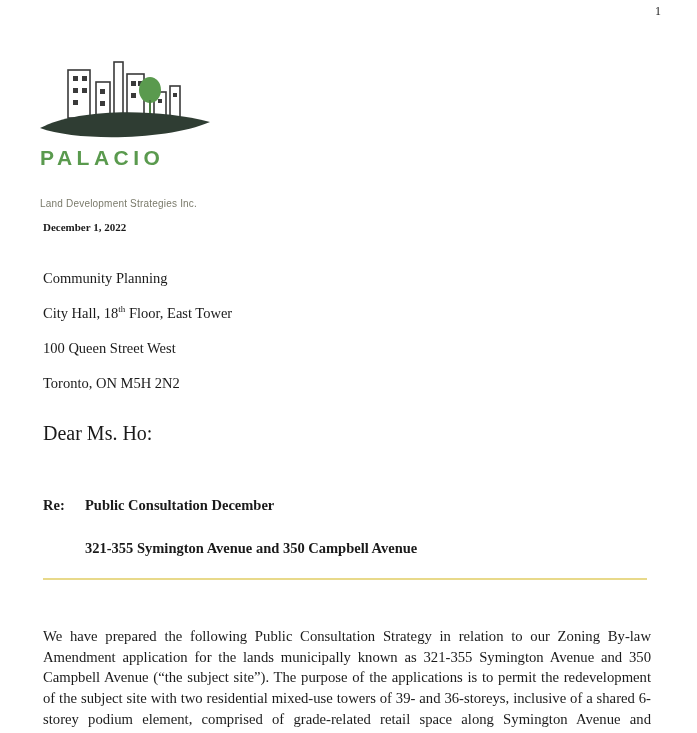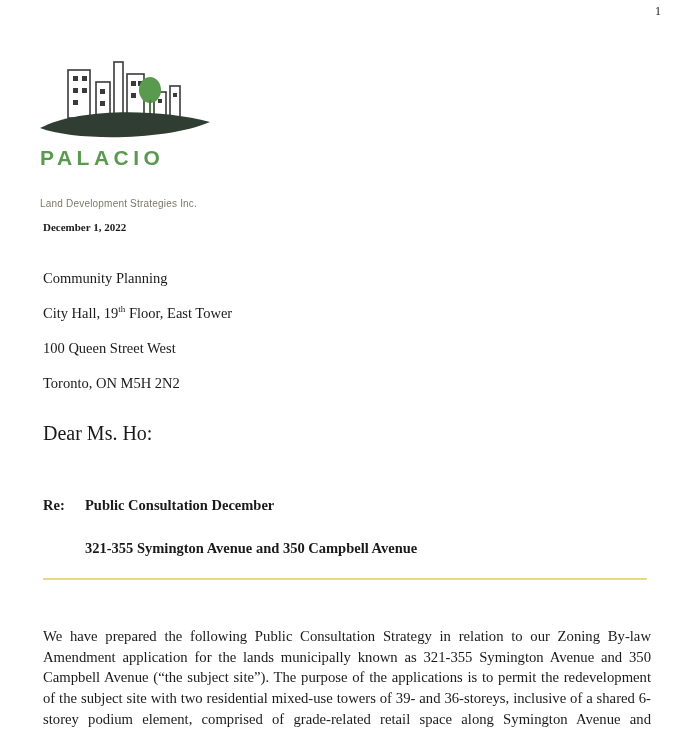--- a/index.html
+++ b/index.html
@@ -174,21 +174,21 @@
     </div>
     <div class="logo-word">PALACIO</div>
     <div class="logo-tag">Land Development Strategies Inc.</div>
   </div>
 
   <div class="letter">
 
     <p class="date-line">December 1, 2022</p>
 
     <p class="addr-line">Community Planning</p>
-    <p class="addr-line"><span>City Hall, 19</span><sup>th</sup><span> Floor, East Tower</span></p>
+    <p class="addr-line"><span>City Hall, 18</span><sup>th</sup><span> Floor, East Tower</span></p>
     <p class="addr-line">100 Queen Street West</p>
     <p class="addr-line">Toronto, ON M5H 2N2</p>
 
     <p class="salutation">Dear Ms. Ho:</p>
 
     <div class="re-block">
       <div class="re-row">
         <span class="re-label">Re:</span>
         <span>Public Consultation December</span>
       </div>

